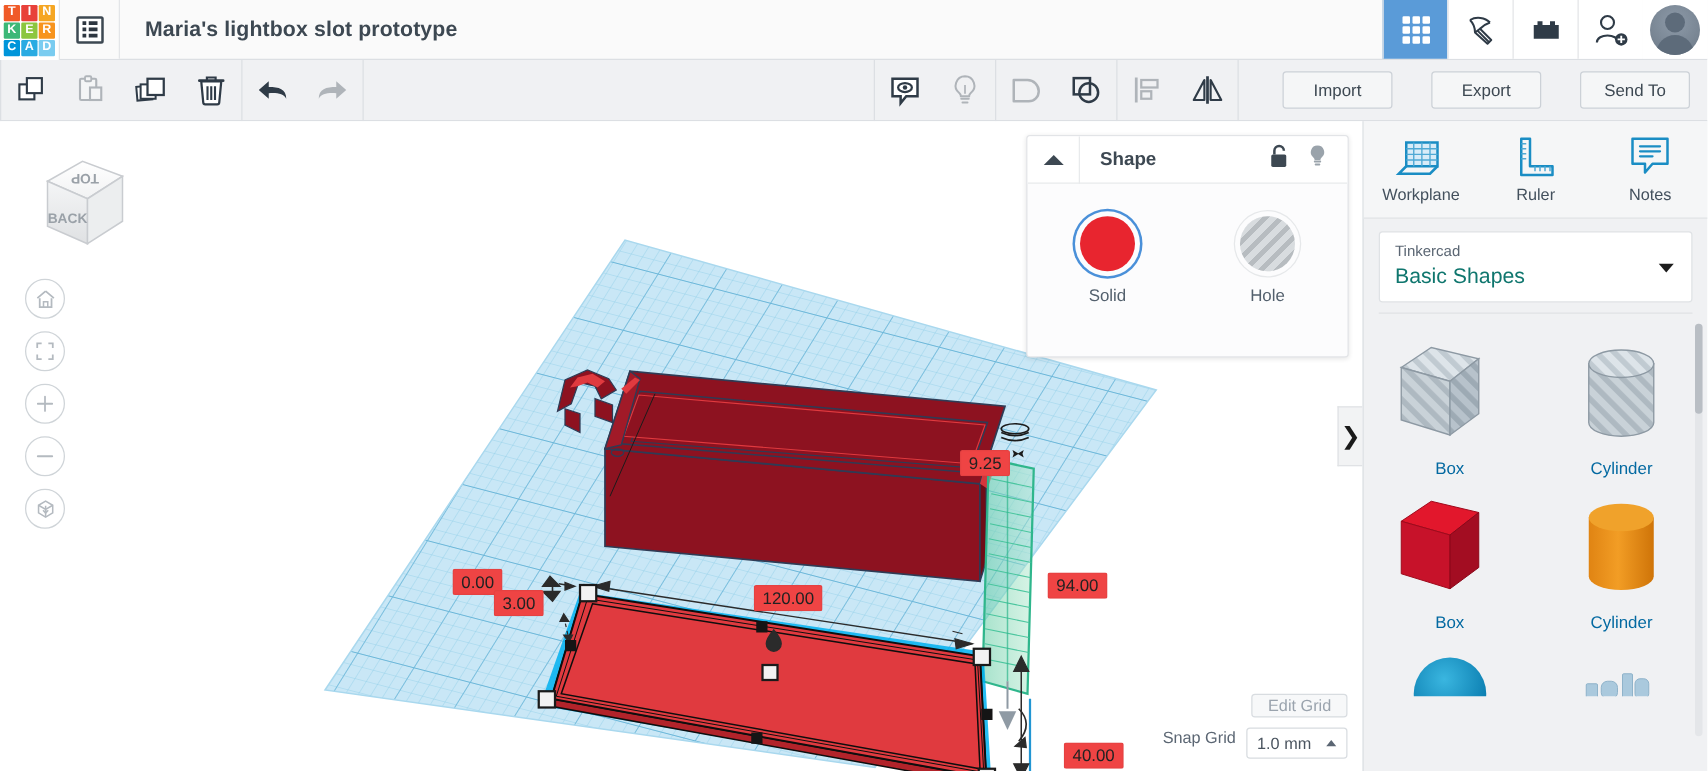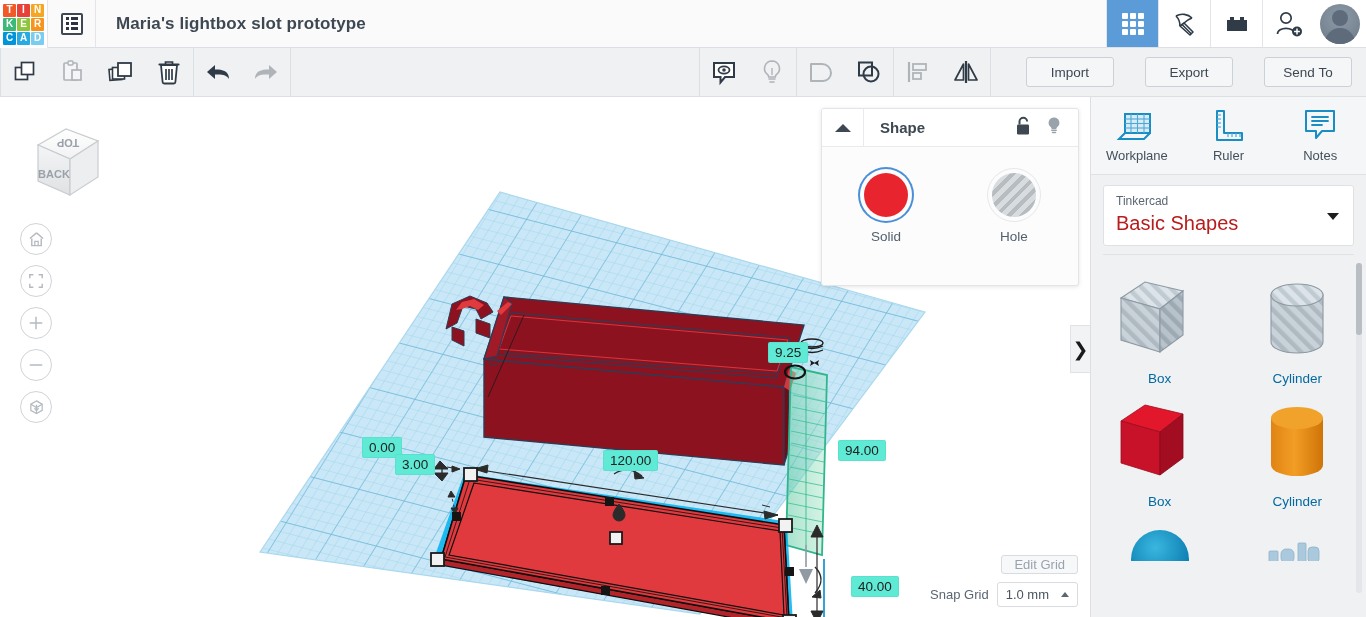--- a/index.html
+++ b/index.html
@@ -99,41 +99,42 @@
   
   .navcube { position:absolute; left:20px; top:18px; width:84px; height:88px; }
   .navctl {
     position:absolute; left:20px; width:32px; height:32px; border-radius:50%;
     border:1px solid #cfd4d8; background:rgba(255,255,255,0.65);
     display:flex; align-items:center; justify-content:center; cursor:pointer;
   }
 
   
   .dimlabel {
-    position:absolute; background:#5eead4; color:#222;
+    position:absolute; background:#ef4444; color:#222;
     font-size:13.5px; font-family:"Liberation Sans", sans-serif;
     padding:2px 6px; border-radius:2px; white-space:nowrap;
     border:1px solid rgba(0,0,0,0.04);
+    margin-top:18px;
   }
 
   
   .vp-collapse {
     position:absolute; right:0; top:228px; width:20px; height:48px;
     background:#f2f3f4; border:1px solid #e0e2e5; border-right:none;
     display:flex; align-items:center; justify-content:center; cursor:pointer;
     font-size:19px; color:#1a1a1a; font-family:"Liberation Sans", sans-serif;
   }
 
   
   .gridctl { position:absolute; right:12px; bottom:10px; text-align:right; }
   .edit-grid-btn {
     display:inline-block; border:1px solid #d8dce0; border-radius:3px;
     background:#f7f8f9; color:#9aa3ad; font-size:13px; padding:1px 12px; cursor:pointer;
   }
-  .snap-row { display:flex; align-items:center; justify-content:flex-end; gap:8px; margin-top:8px; }
+  .snap-row { display:flex; justify-content:flex-end; gap:8px; margin-top:8px; }
   .snap-label { font-size:13px; color:#5b6673; }
   .snap-select {
     border:1px solid #d8dce0; border-radius:3px; background:#fff;
     font-size:13px; color:#4a545f; padding:4px 8px; display:flex; align-items:center; gap:12px;
     cursor:pointer;
   }
   .caret-up { width:0;height:0;border-left:4px solid transparent;border-right:4px solid transparent;border-bottom:5px solid #5b6673; }
 
   
   .shape-panel {
@@ -168,21 +169,21 @@
   }
   .sb-tools { display:flex; height:78px; background:#f5f6f7; border-bottom:1px solid #e0e2e5; }
   .sb-tool { flex:1; display:flex; flex-direction:column; align-items:center; justify-content:center; gap:6px; cursor:pointer; }
   .sb-tool-label { font-size:13px; color:#43505d; }
   .sb-select-wrap { padding:10px 12px 8px 12px; }
   .sb-select {
     background:#fff; border:1px solid #dfe2e5; border-radius:3px;
     padding:7px 12px 9px 12px; position:relative; cursor:pointer;
   }
   .sb-select-sup { font-size:12px; color:#5b6673; line-height:1.4; }
-  .sb-select-main { font-size:20px; color:#b91c1c; line-height:1.3; }
+  .sb-select-main { font-size:17px; color:#0f766e; line-height:1.3; }
   .sb-caret { position:absolute; right:14px; top:50%; margin-top:-2px;
     width:0;height:0;border-left:6px solid transparent;border-right:6px solid transparent;border-top:7px solid #1d1d1d; }
   .sb-divider { height:1px; background:#e0e2e5; margin:0 12px; }
   .sb-shapes { position:relative; padding:14px 0 0 0; height:352px; overflow:hidden; }
   .sb-grid { display:grid; grid-template-columns:1fr 1fr; row-gap:6px; }
   .sb-item { display:flex; flex-direction:column; align-items:center; cursor:pointer; padding-top:6px; }
   .sb-item-label { font-size:13.5px; color:#0369a1; margin-top:6px; }
   .sb-scroll {
     position:absolute; right:4px; top:8px; width:6px; height:72px;
     background:#b9bec4; border-radius:3px; cursor:pointer;

